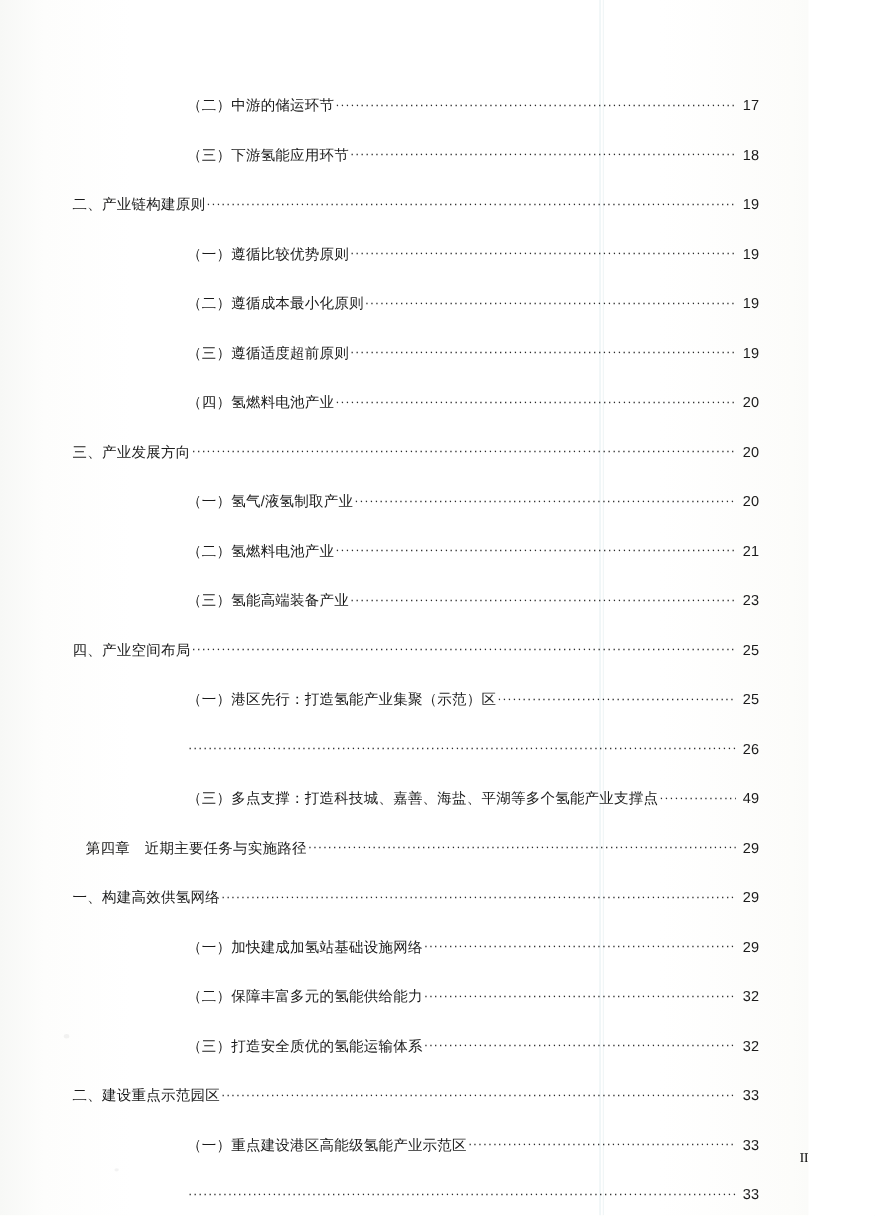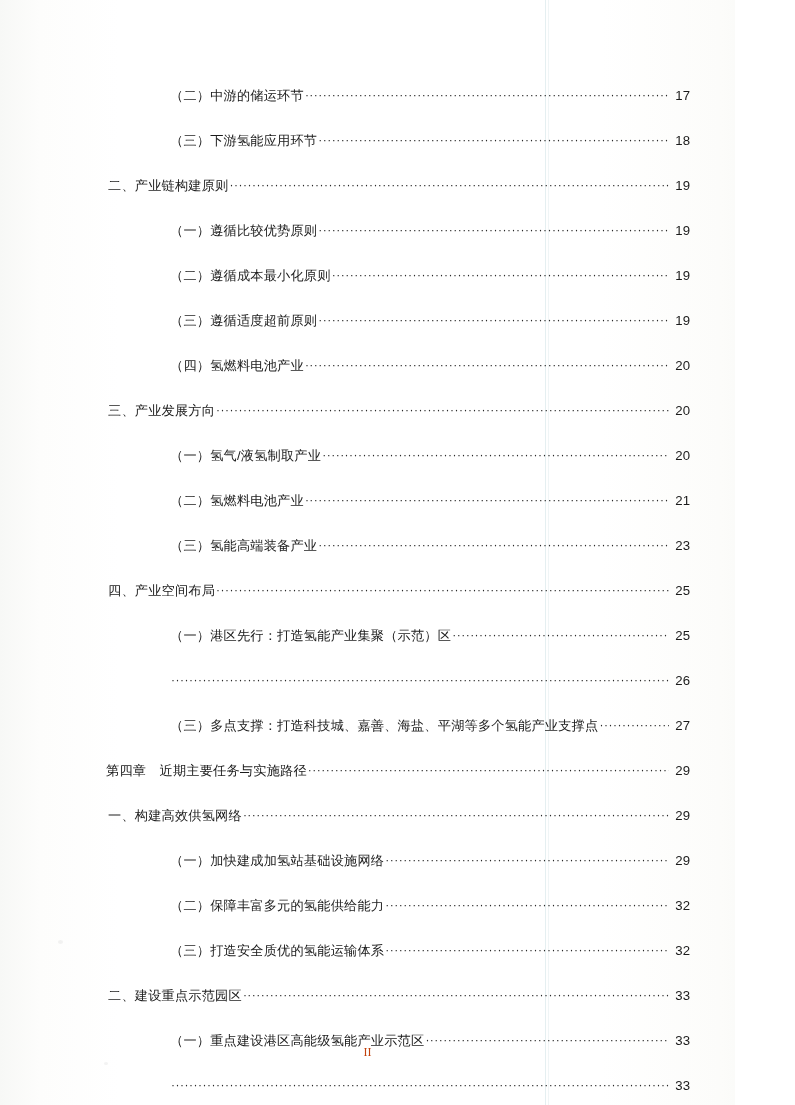--- a/index.html
+++ b/index.html
@@ -65,32 +65,32 @@
     position: relative;
     top: -1px;
   }
   .toc-row .page-num {
     white-space: nowrap;
     min-width: 20px;
     text-align: right;
     font-size: 13.2px;
   }
   
-  .lvl-chapter { padding-left: 106px; }
-  .lvl-1 { padding-left: 108px; }
+  .lvl-chapter { padding-left: 78px; }
+  .lvl-1 { padding-left: 66px; }
   .lvl-2 { padding-left: 170px; }
 
   .footer {
     position: absolute;
     left: 0;
     right: 0;
     top: 1045px;
-    text-align: center;
+    text-align: right;
     font-size: 12px;
-    color: #c2410c;
+    color: #000000;
     font-family: "Liberation Serif", serif;
   }
   .noise-spot {
     position: absolute;
     border-radius: 50%;
     background: rgba(120,120,120,0.09);
     pointer-events: none;
   }
 </style>
 </head>
@@ -169,21 +169,21 @@
         <span class="dots">·······················································································································</span>
         <span class="page-num">25</span>
       </div>
       <div class="toc-row lvl-2">
         <span class="dots">·······················································································································</span>
         <span class="page-num">26</span>
       </div>
       <div class="toc-row lvl-2">
         <span class="label">（三）多点支撑：打造科技城、嘉善、海盐、平湖等多个氢能产业支撑点</span>
         <span class="dots">·······················································································································</span>
-        <span class="page-num">27</span>
+        <span class="page-num">49</span>
       </div>
       <div class="toc-row lvl-chapter">
         <span class="label">第四章　近期主要任务与实施路径</span>
         <span class="dots">·······················································································································</span>
         <span class="page-num">29</span>
       </div>
       <div class="toc-row lvl-1">
         <span class="label">一、构建高效供氢网络</span>
         <span class="dots">·······················································································································</span>
         <span class="page-num">29</span>

